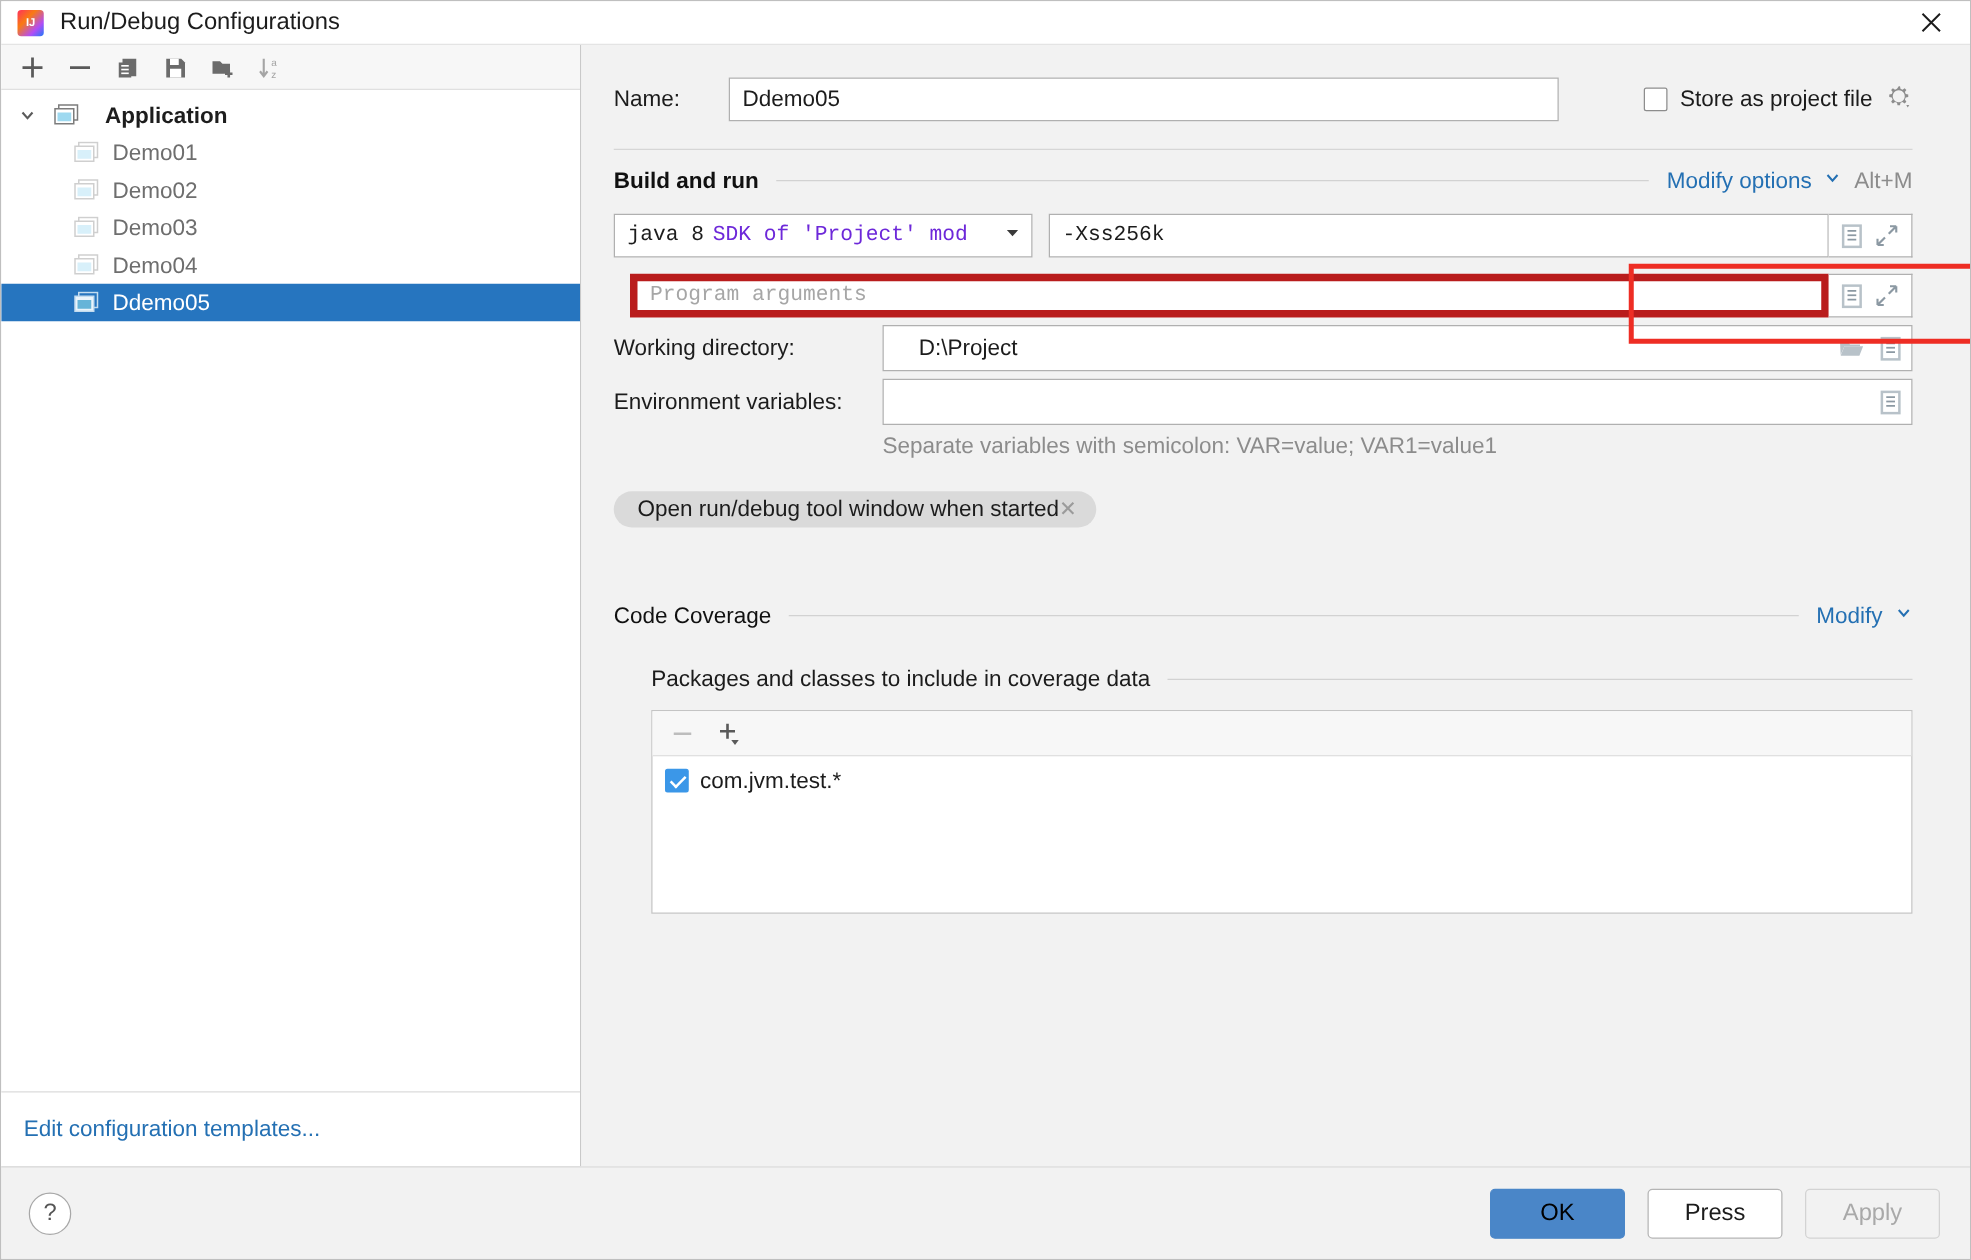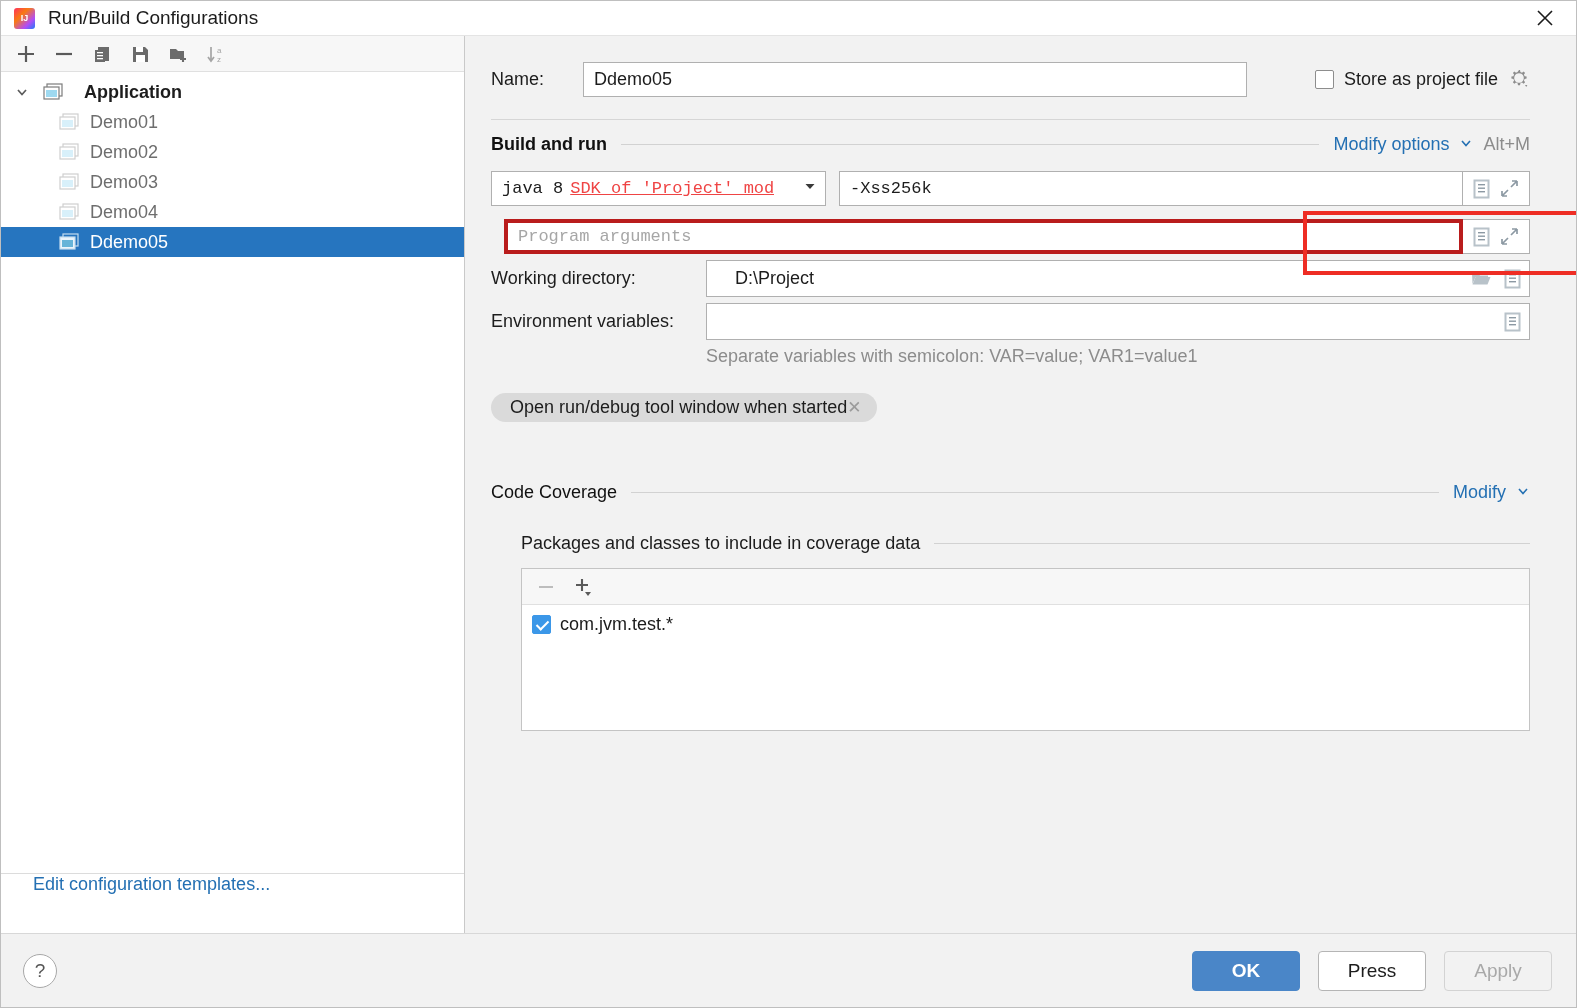--- a/index.html
+++ b/index.html
@@ -92,22 +92,22 @@
   .tree-row.selected { background: #2675bf; color: #ffffff; }
   .chev {
     width: 22px; display: flex; align-items: center; justify-content: center;
     flex: 0 0 22px;
   }
   .node-icon { width: 22px; height: 18px; flex: 0 0 22px; margin-right: 9px; }
   .node-label { white-space: nowrap; }
 
   .sidebar-footer {
     flex: 0 0 auto; height: 60px;
-    display: flex; 
-    padding-left: 32px;
+    display: flex; align-items: center;
+    padding-left: 18px;
     border-top: 1px solid #dcdcdc;
     background: #ffffff;
   }
   .link { color: #2470b3; font-size: 18px; cursor: pointer; }
 
   
   .content {
     flex: 1 1 auto;
     background: #f2f2f2;
     padding: 26px 46px 0 26px;
@@ -162,21 +162,21 @@
 
   .build-row { display: flex; align-items: center; gap: 0; margin-bottom: 13px; position: relative; }
   .jdk-select {
     width: 335px; flex: 0 0 335px; height: 35px;
     background: #fff; border: 1px solid #b0b0b0;
     display: flex; align-items: center; padding: 0 8px 0 10px;
     font-family: "Liberation Mono", monospace; font-size: 17px;
     cursor: pointer;
   }
   .jdk-main { color: #1c1c1c; }
-  .jdk-sub { color: #ef4444; margin-left: 7px; overflow: hidden; white-space: nowrap; text-decoration: underline; }
+  .jdk-sub { color: #6d28d9; margin-left: 7px; overflow: hidden; white-space: nowrap; }
   .caret { margin-left: auto; padding-left: 6px; }
 
   .vm-wrap { position: relative; margin-left: 13px; flex: 1 1 auto; display: flex; }
   .vm-field {
     flex: 1 1 auto; height: 35px;
     background: #fff; border: 1px solid #b0b0b0;
     display: flex; align-items: center; padding: 0 10px;
     font-family: "Liberation Mono", monospace; font-size: 17px; color:#1c1c1c;
   }
   .field-icons {
@@ -197,21 +197,21 @@
   .class-row { display: flex; align-items: center; margin-bottom: 6px; }
   .class-field {
     width: 444px; flex: 0 0 444px; height: 35px;
     background: #fff; border: 1px solid #b0b0b0;
     display: flex; align-items: center; padding: 0 8px 0 10px;
     font-family: "Liberation Mono", monospace; font-size: 17px; color: #1c1c1c;
   }
   .prog-wrap { margin-left: 13px; flex: 1 1 auto; display: flex; }
   .prog-field {
     flex: 1 1 auto; height: 35px;
-    background: #fff; border: 4px solid #b91c1c;
+    background: #fff; border: 6px solid #b91c1c;
     display: flex; align-items: center; padding: 0 10px;
     font-family: "Liberation Mono", monospace; font-size: 17px; color: #a6a6a6;
   }
 
   .alt-hint { font-size: 18px; color: #8c8c8c; margin: 6px 0 24px 8px; }
 
   .labeled-row { display: flex; align-items: center; margin-bottom: 6px; }
   .labeled-row .lbl2 { width: 215px; flex: 0 0 215px; font-size: 18px; color: #1c1c1c; }
   .wide-field {
     flex: 1 1 auto; height: 37px; background: #fff;
@@ -274,31 +274,31 @@
   .footer-spacer { flex: 1 1 auto; }
   .btn {
     height: 40px; min-width: 108px;
     border-radius: 4px; border: 1px solid #b5b5b5;
     background: #fff; color: #1c1c1c;
     font-size: 19px;
     display: flex; align-items: center; justify-content: center;
     margin-left: 18px; cursor: pointer;
     font-family: "Liberation Sans", sans-serif;
   }
-  .btn.primary { background: #4a86c8; border-color: #4a86c8; color: #ffffff; font-weight: bold; }
+  .btn.primary { background: #4a86c8; border-color: #4a86c8; color: #000000; font-weight: normal; }
   .btn.disabled { color: #a9a9a9; border-color: #d3d3d3; background: #f2f2f2; cursor: default; }
 </style>
 </head>
 <body>
 
 <div class="dialog">
 
   <div class="titlebar">
     <div class="ij-logo"></div>
-    <div class="title-text">Run/Build Configurations</div>
+    <div class="title-text">Run/Debug Configurations</div>
     <div class="titlebar-spacer"></div>
     <div class="close-btn">
       <svg width="20" height="20" viewBox="0 0 20 20">
           <path d="M3 3 L17 17 M17 3 L3 17" stroke="#1c1c1c" stroke-width="1.6" fill="none"></path>
         </svg>
     </div>
   </div>
 
   <div class="body-row">
 

